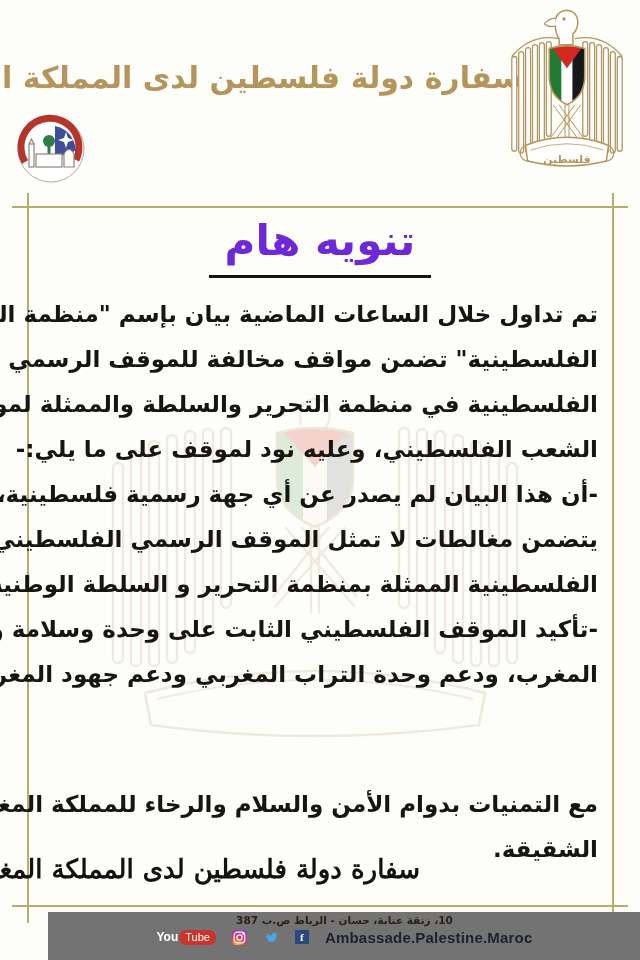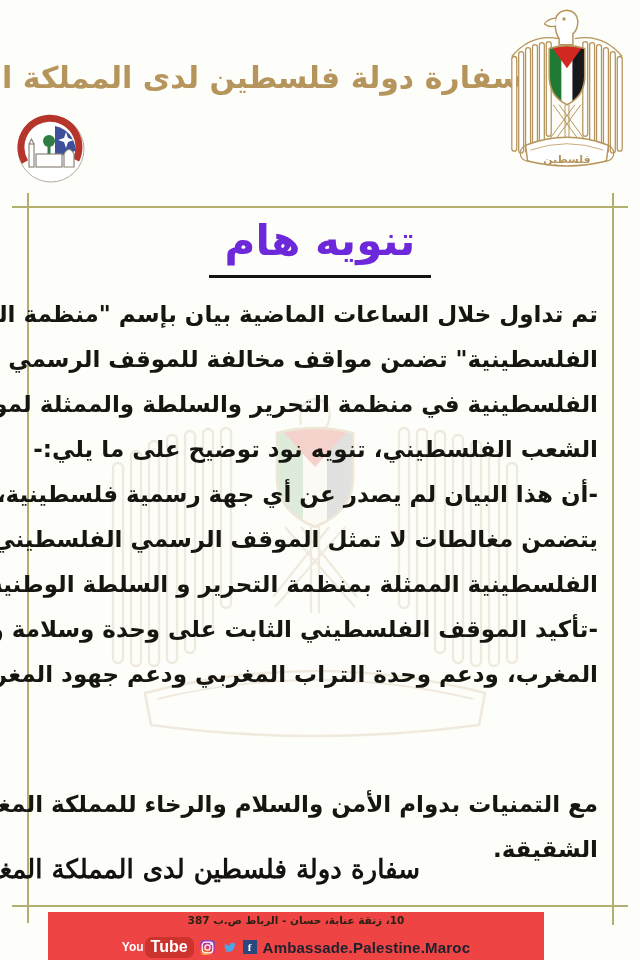--- a/index.html
+++ b/index.html
@@ -38,40 +38,40 @@
   }
   .closing-block{position:absolute;top:782px;right:42px;left:40px;z-index:2;direction:rtl;}
   .signature{
     position:absolute;top:854px;left:50px;width:370px;z-index:2;
     text-align:center;direction:rtl;
     font-family:"DejaVu Serif",serif;font-size:26px;font-weight:bold;color:#141210;
     white-space:nowrap;
   }
   
   .footer-band{
-    position:absolute;left:48px;top:912px;width:496px;height:48px;
-    background:#ef4444;z-index:3;text-align:center;
+    position:absolute;left:48px;top:912px;width:593px;height:48px;
+    background:#737373;z-index:3;text-align:center;
   }
   .footer-address{
     direction:rtl;font-size:10.5px;font-weight:bold;color:#2c2114;
     line-height:13px;margin-top:2px;
   }
   .footer-contact{
     font-family:"Liberation Sans",sans-serif;
     font-size:11px;font-weight:bold;color:#241806;
     line-height:14px;white-space:nowrap;letter-spacing:-0.2px;
   }
   .social-row{
-    display:flex;justify-content:center;align-items:center;gap:6px;
-    margin-top:12px;height:16px;
+    display:flex;justify-content:center;align-items:center;gap:16px;
+    margin-top:2px;height:16px;
   }
   .yt{display:inline-flex;align-items:center;}
   .yt-you{color:#fff;font-size:12px;font-weight:bold;font-family:"Liberation Sans",sans-serif;}
   .yt-tube{
-    background:#cc332d;color:#fff;font-size:16px;font-weight:bold;
+    background:#cc332d;color:#fff;font-size:11px;font-weight:normal;
     border-radius:7px;padding:1px 6px 2px 6px;margin-left:1px;
     font-family:"Liberation Sans",sans-serif;
   }
   .ig{
     width:15px;height:15px;border-radius:4px;display:inline-block;
     background:radial-gradient(circle at 30% 110%, #fdca5c 0%, #f2642f 30%, #d62f7c 55%, #9a3bb5 80%, #515ecf 100%);
   }
   .fb{
     width:14px;height:14px;background:#29487d;display:inline-flex;
     align-items:center;justify-content:center;
@@ -184,21 +184,21 @@
   </div>
 
   <div class="notice-title-wrap">
     <span class="notice-title">تنويه هام</span>
   </div>
 
   <div class="body-block">
       <div class="line">تم تداول خلال الساعات الماضية بيان بإسم "منظمة الشبيبة</div>
       <div class="line">الفلسطينية" تضمن مواقف مخالفة للموقف الرسمي للقيادة</div>
       <div class="line">الفلسطينية في منظمة التحرير والسلطة والممثلة لموقف</div>
-      <div class="line">الشعب الفلسطيني، تنويه نود توضيح على ما يلي:-</div>
+      <div class="line">الشعب الفلسطيني، وعليه نود لموقف على ما يلي:-</div>
       <div class="line">-أن هذا البيان لم يصدر عن أي جهة رسمية فلسطينية، والبيان</div>
       <div class="line">يتضمن مغالطات لا تمثل الموقف الرسمي الفلسطيني.</div>
       <div class="line">الفلسطينية الممثلة بمنظمة التحرير و السلطة الوطنية.</div>
       <div class="line">-تأكيد الموقف الفلسطيني الثابت على وحدة وسلامة وأمن</div>
       <div class="line">المغرب، ودعم وحدة التراب المغربي ودعم جهود المغرب في هذا</div>
     </div>
 
   <div class="closing-block">
       <div class="line">مع التمنيات بدوام الأمن والسلام والرخاء للمملكة المغربية</div>
       <div class="line">الشقيقة.</div>

